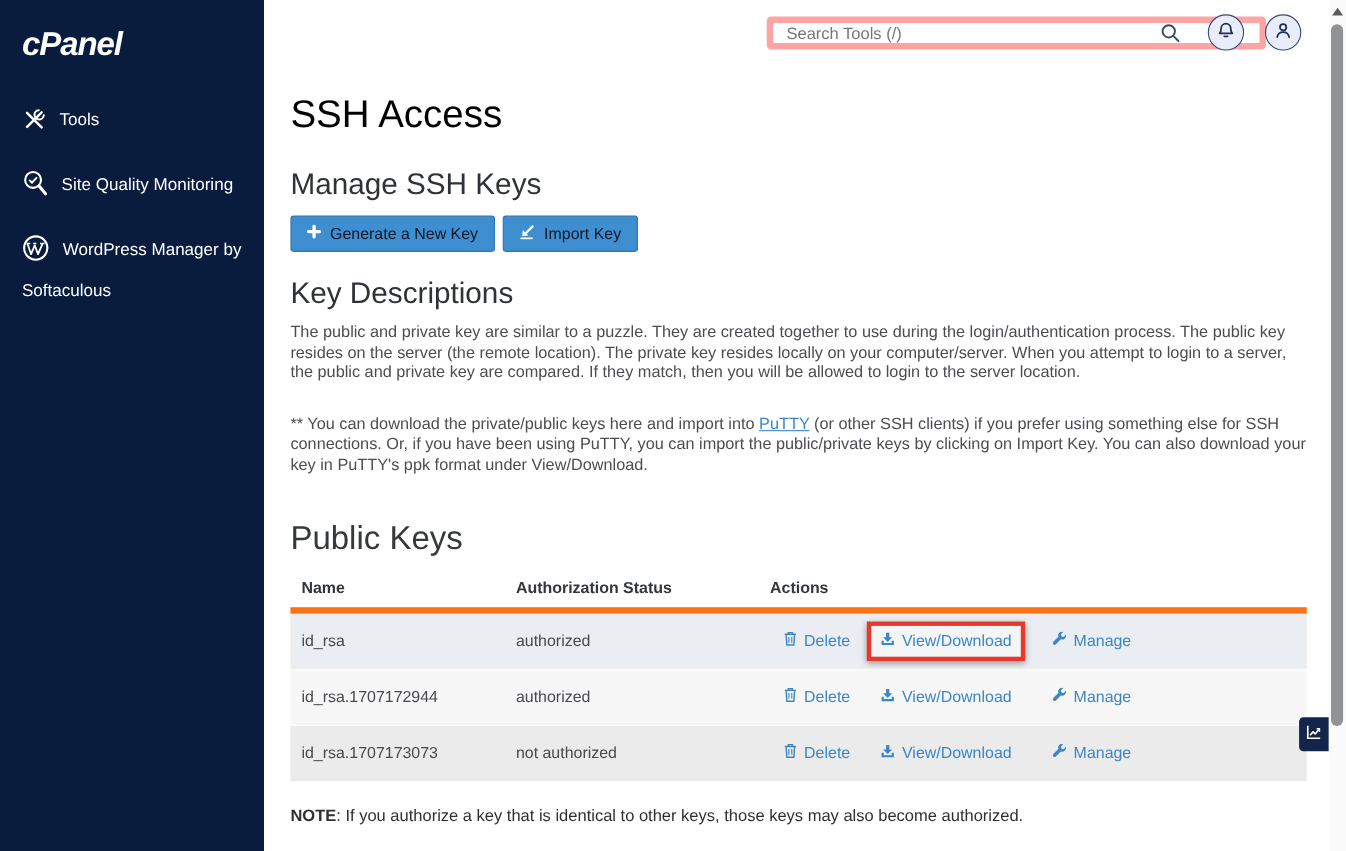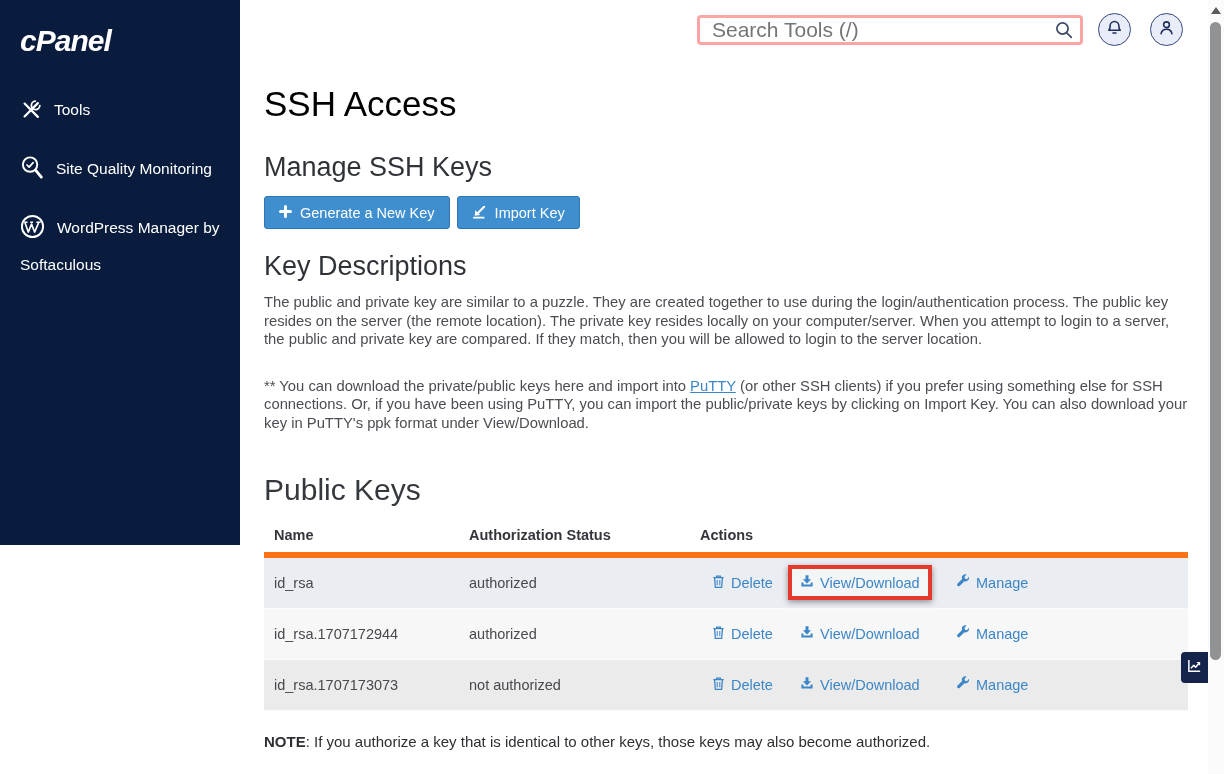--- a/index.html
+++ b/index.html
@@ -7,62 +7,62 @@
   body {
     position: relative;
     font-family: "Liberation Sans", sans-serif;
     background: #ffffff;
     overflow: hidden;
     color: #4b4d52;
   }
 
   
   .sidebar {
-    position: absolute; left: 0; top: 0; width: 240px; height: 545px;
+    position: absolute; left: 0; top: 0; width: 240px; height: 774px;
     background: #0a1c3e; color: #fff;
   }
   .logo {
     margin: 24px 0 0 20px;
     font-size: 30px; font-weight: 700; font-style: italic; letter-spacing: -1px;
     cursor: pointer;
   }
   .nav { margin-top: 36px; }
   .nav-item {
     padding: 0 16px 0 20px; margin-bottom: 22px;
     font-size: 15.5px; line-height: 31px; cursor: pointer;
   }
   .nav-icon { display: inline-block; vertical-align: -6px; margin-right: 12px; }
 
   
   .topbar { position: absolute; left: 240px; top: 0; width: 968px; height: 62px; background: #fff; }
   .search-input {
-    position: absolute; left: 457px; top: 15px; width: 386px; height: 30px;
-    border: 3px solid #fca5a5; border-radius: 4px;
-    padding: 0 34px 0 12px; font-size: 21px; color: #333;
+    position: absolute; left: 457px; top: 15px; width: 454px; height: 30px;
+    border: 6px solid #fca5a5; border-radius: 4px;
+    padding: 0 34px 0 12px; font-size: 15px; color: #333;
     font-family: "Liberation Sans", sans-serif; outline: none; background: #fff;
   }
   .search-input::placeholder { color: #757575; }
   .search-glyph { position: absolute; left: 815px; top: 21px; cursor: pointer; }
   .circle-btn {
     position: absolute; top: 13px; width: 33px; height: 33px; border-radius: 50%;
     background: #e9ecf9; border: 1px solid #36477c;
     display: flex; align-items: center; justify-content: center; cursor: pointer;
   }
   .bell-btn { left: 858px; }
   .user-btn { left: 910px; }
 
   
   .main { position: absolute; left: 264px; top: 62px; width: 924px; }
   .page-title { margin-top: 22px; font-size: 35px; font-weight: 300; color: #000000; }
   .section-h { font-size: 27px; font-weight: 500; color: #2f3338; }
   .h-manage { margin-top: 28px; }
   .btn-row { margin-top: 13px; display: flex; gap: 7px; }
   .btn {
     height: 33px; background: #3e8ed0; border: 1px solid #2e76b4; border-radius: 3px;
-    color: #ffffff; font-size: 14.5px; font-family: "Liberation Sans", sans-serif;
+    color: #0f172a; font-size: 14.5px; font-family: "Liberation Sans", sans-serif;
     display: inline-flex; align-items: center; gap: 8px; padding: 0 14px; cursor: pointer;
   }
   .h-desc { margin-top: 22px; }
   .para { margin-top: 11px; font-size: 14.8px; line-height: 18.6px; color: #4b4d52; }
   .para2 { margin-top: 28px; }
   .text-link { color: #3c86c7; text-decoration: underline; cursor: pointer; }
 
   .h-pubkeys { margin-top: 40px; font-size: 30px; font-weight: 400; color: #35383d; }
 
   .keys-table { margin-top: 20px; width: 924px; }

